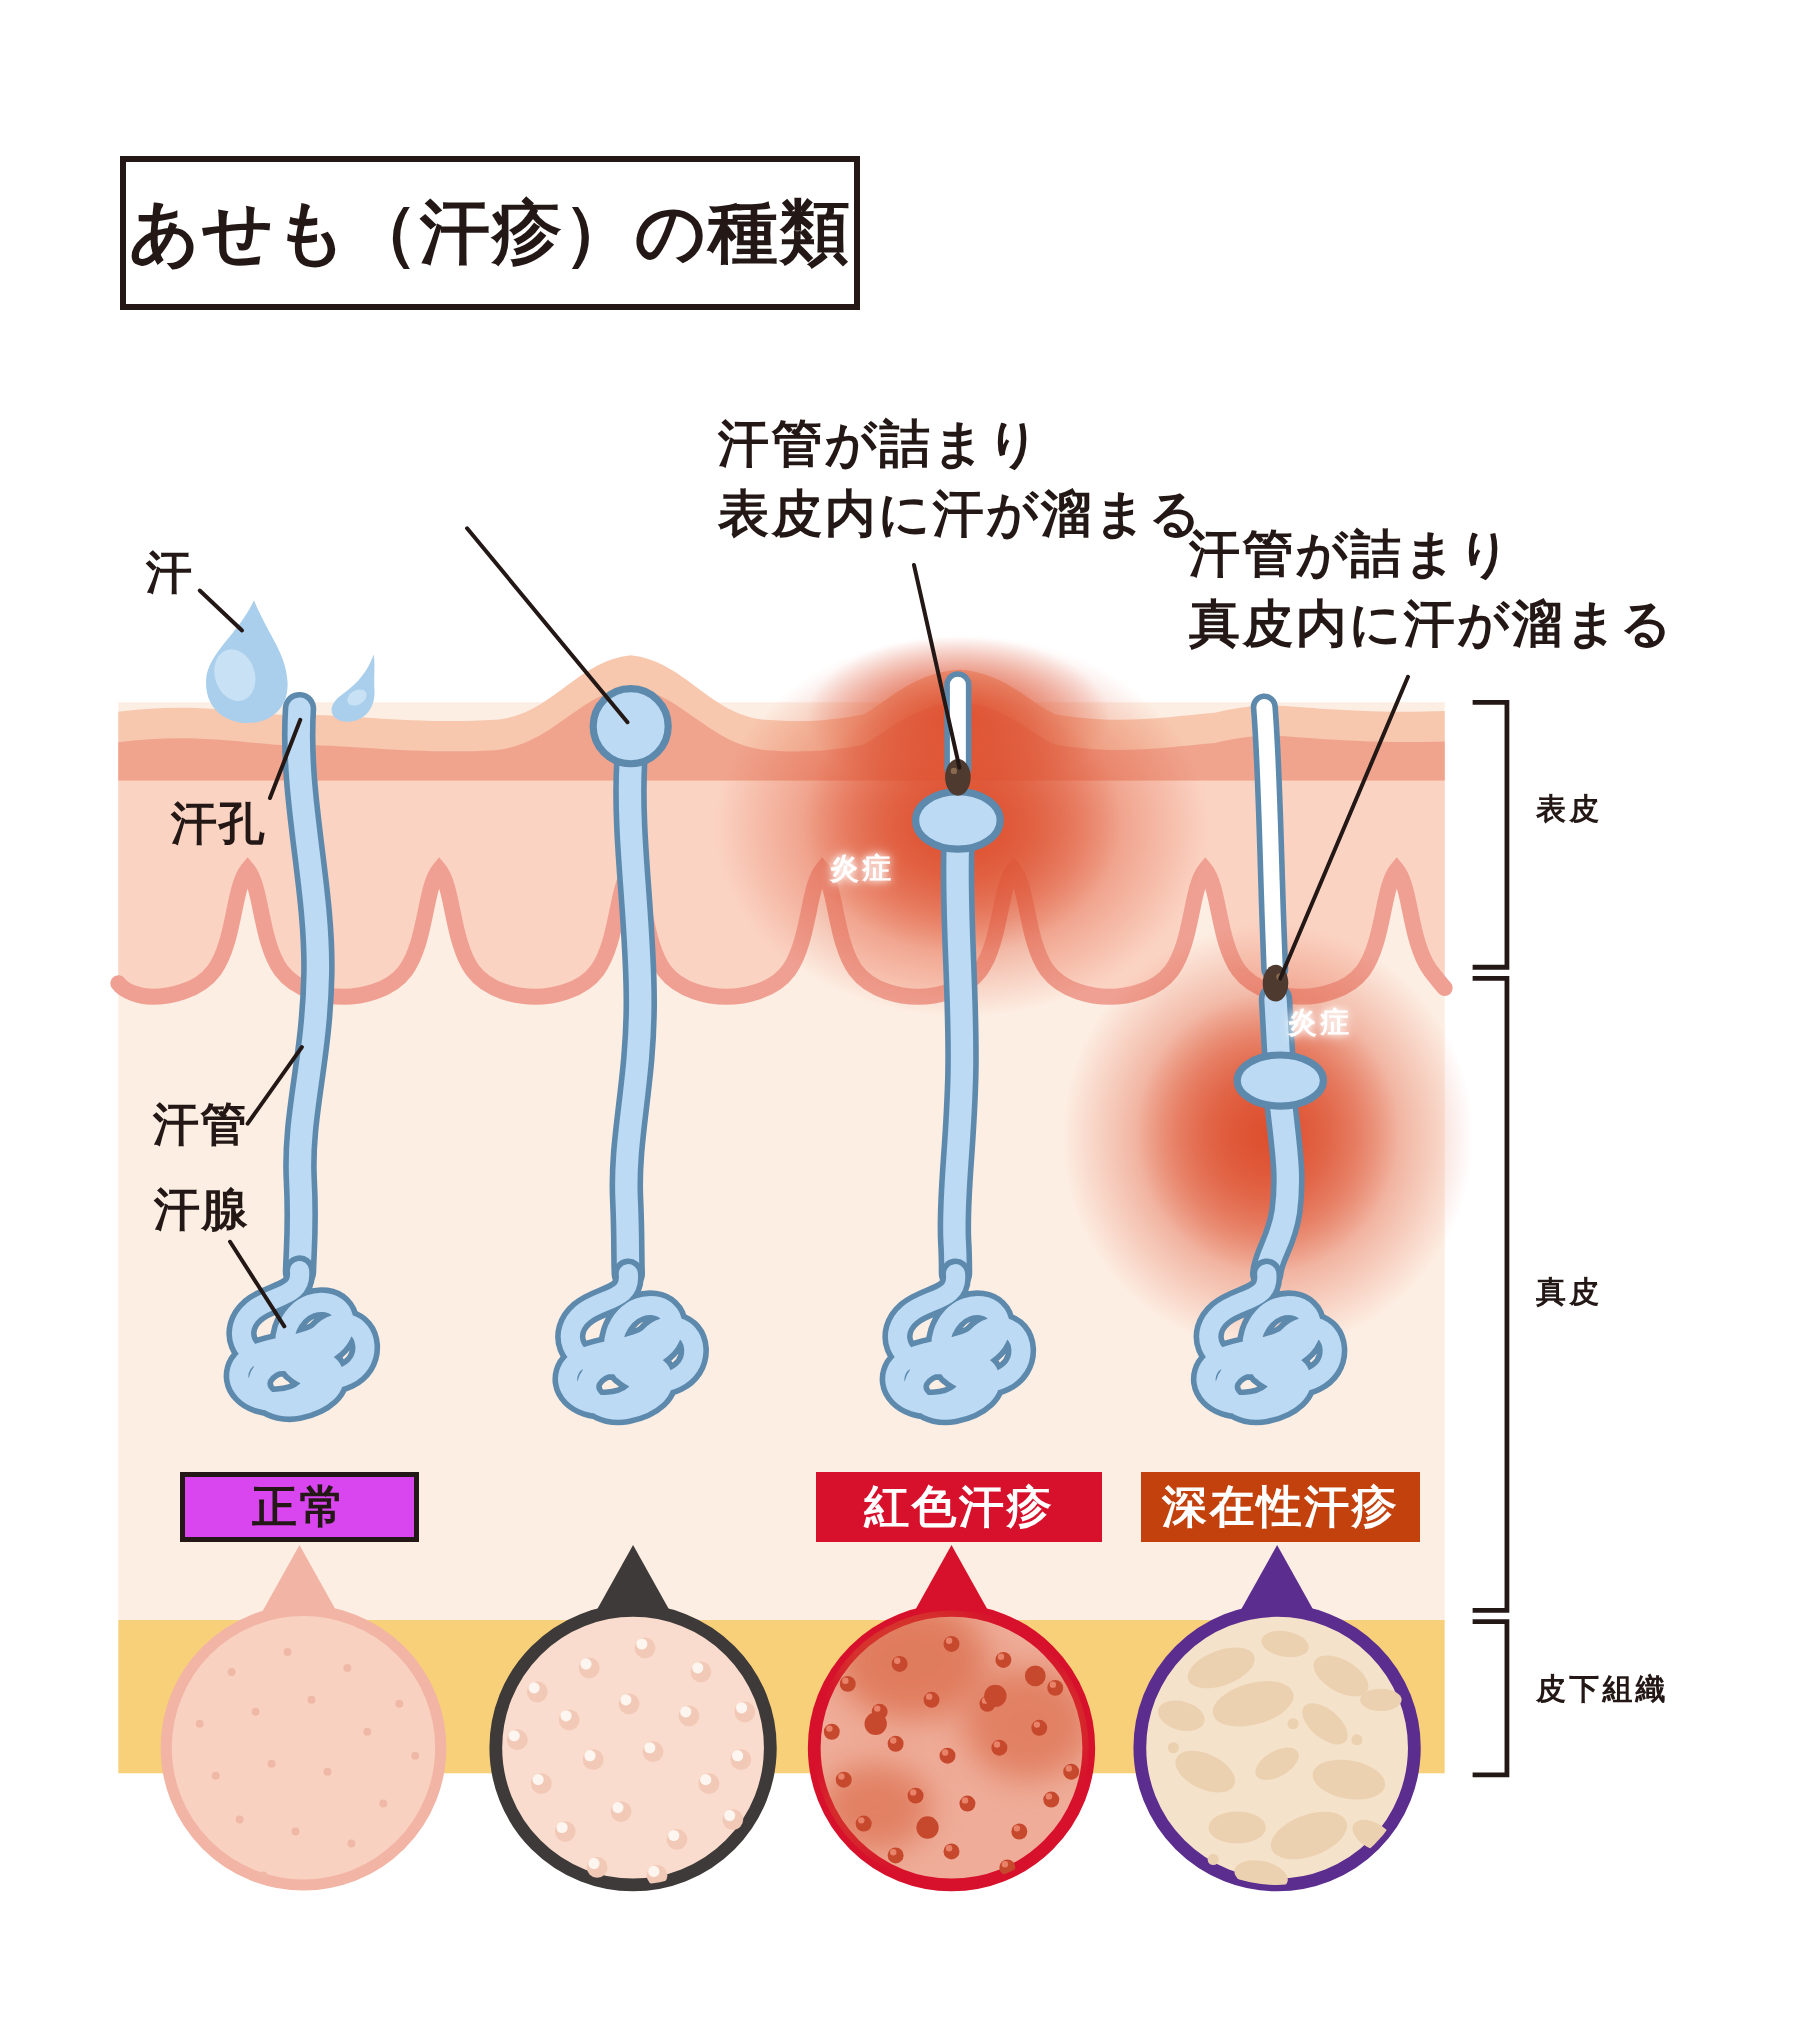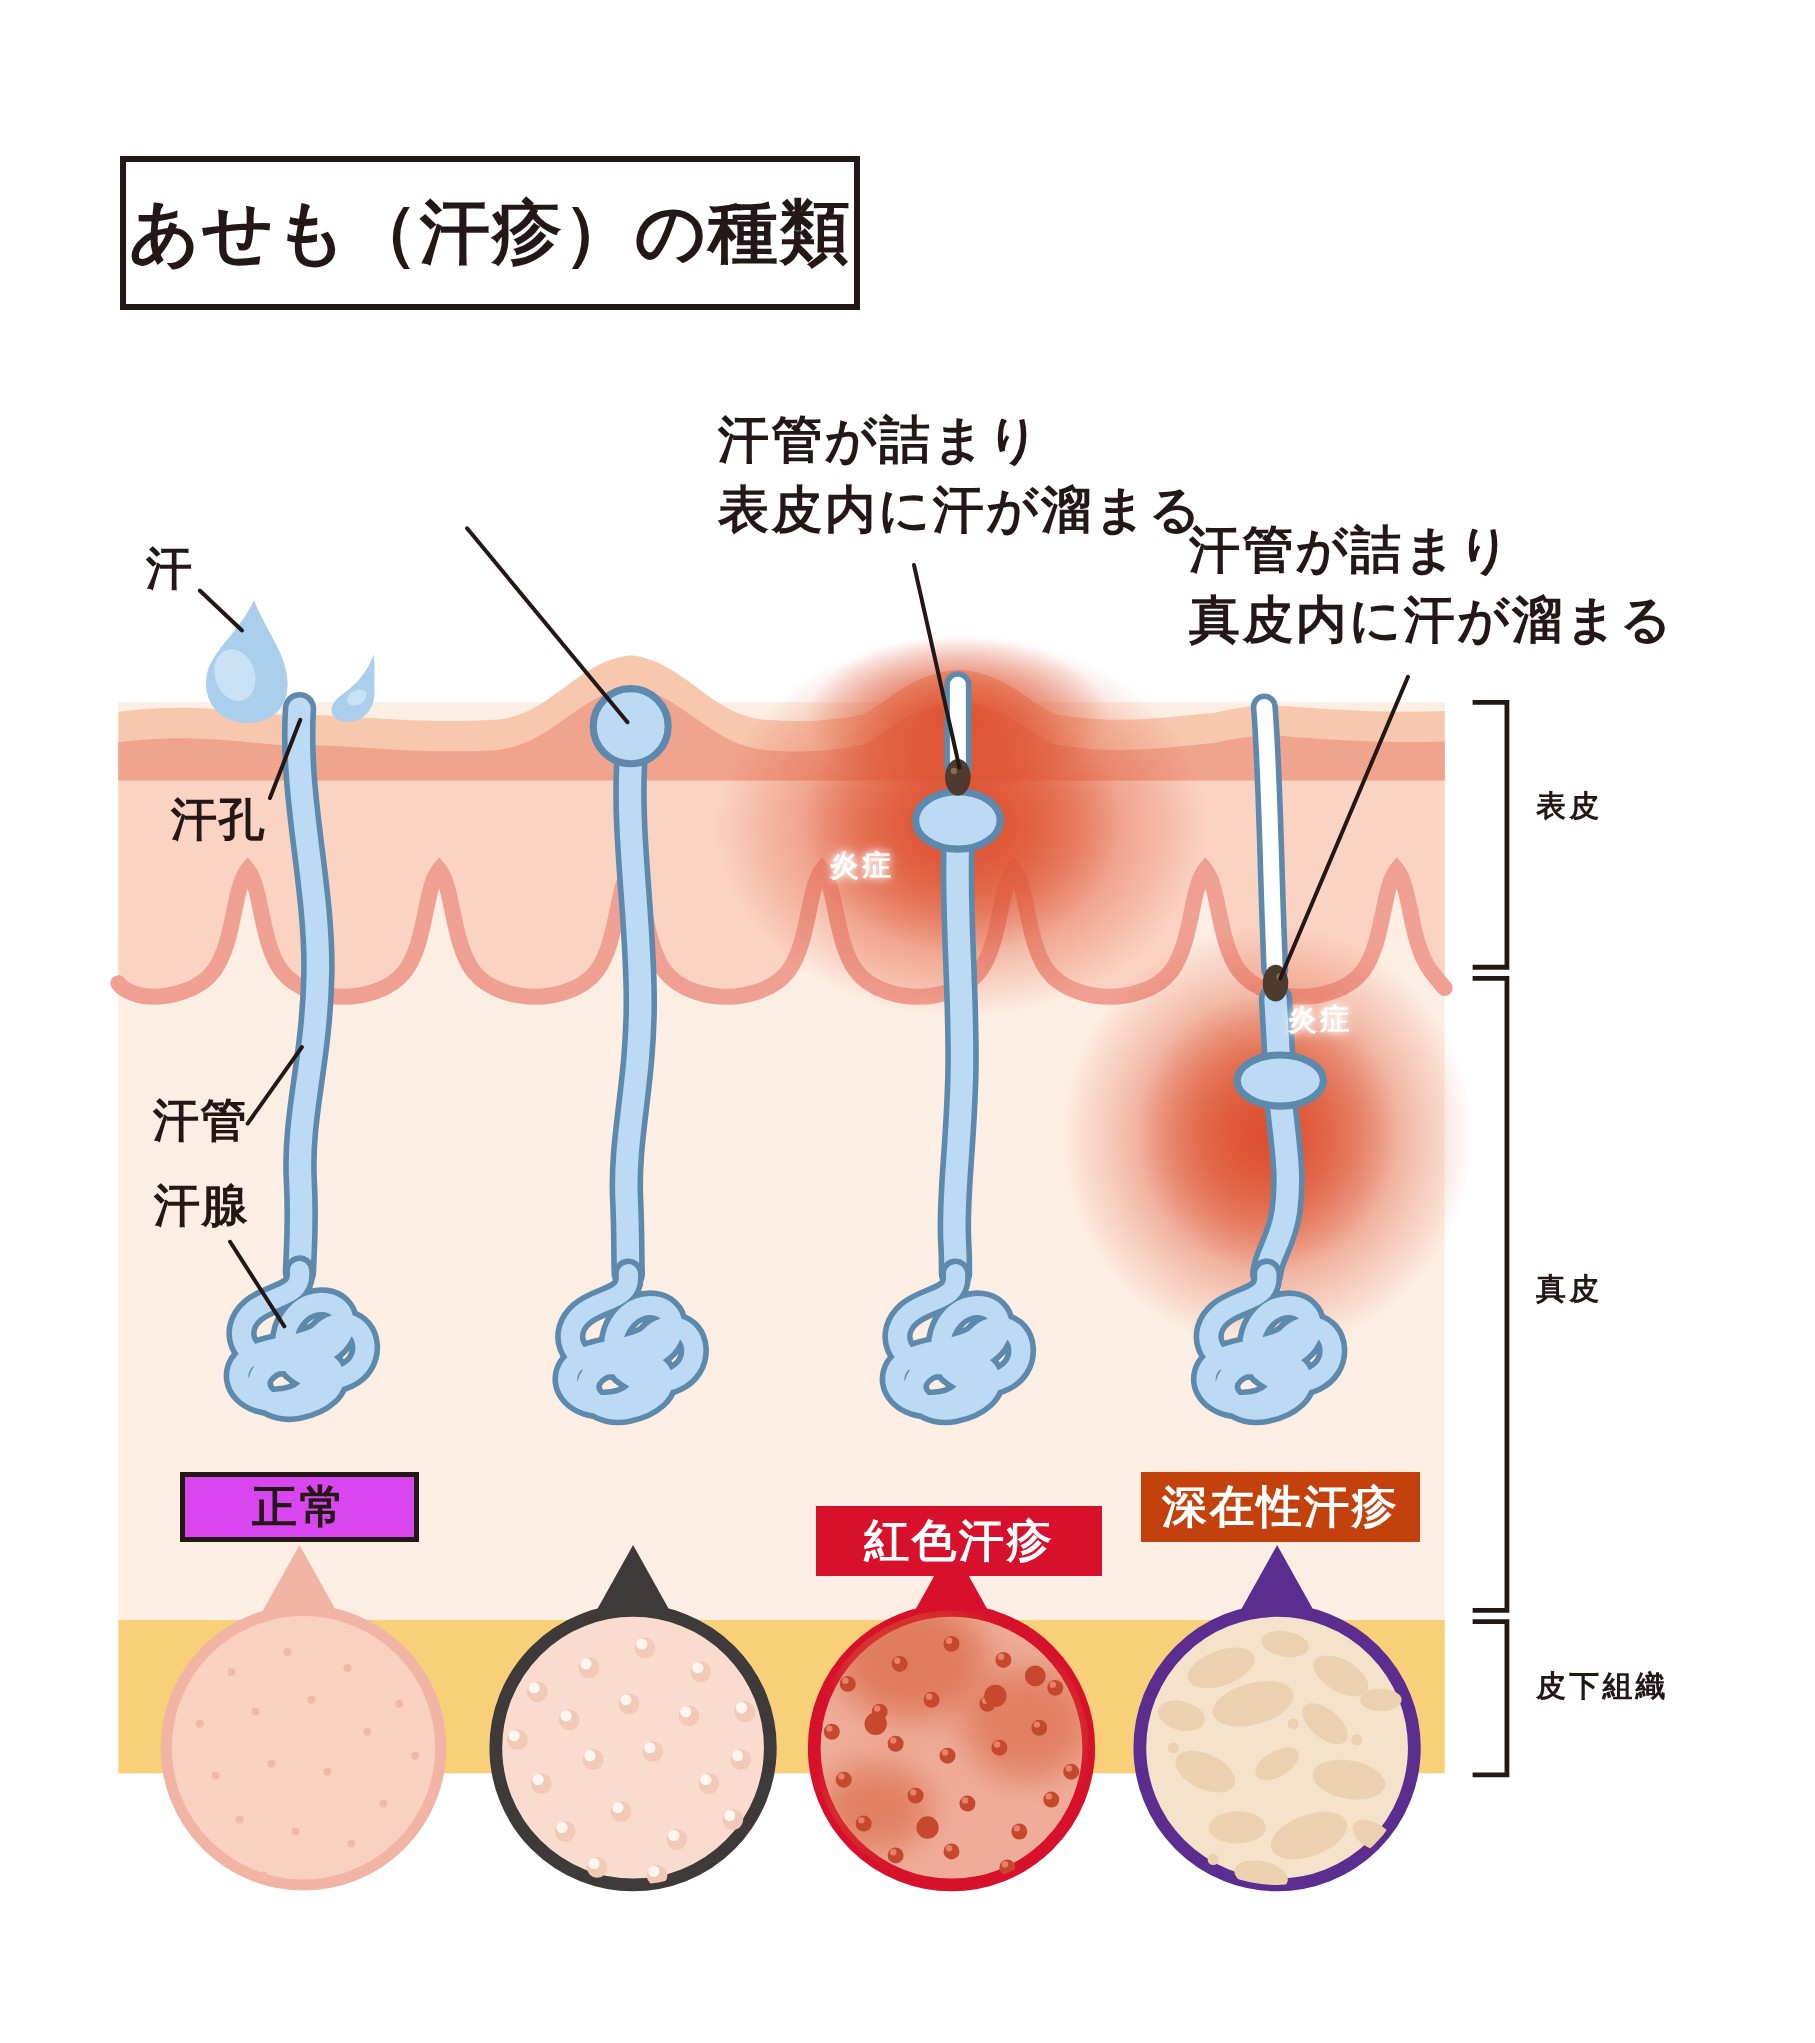--- a/index.html
+++ b/index.html
@@ -1,18 +1,18 @@
 <!DOCTYPE html>
 <html style="font-size:12.8px"><head>
 <meta charset="utf-8">
 <style>
   html,body{margin:0;padding:0;background:#ffffff;}
   #stage{
     position:relative;width:1816px;height:2043px;background:#ffffff;overflow:hidden;
-    font-family:Liberation Mono, monospace;color:#231815;border-radius:31px;
+    font-family:Liberation Serif, serif;color:#231815;border-radius:31px;
   }
   #diagram-svg{position:absolute;left:0;top:0;}
   .td{stroke:#5d89ad;stroke-width:38;fill:none;stroke-linecap:round;}
   .tl{stroke:#bcdaf3;stroke-width:24;fill:none;stroke-linecap:round;}
   .ductD{stroke:#5d89ad;stroke-width:42;fill:none;stroke-linecap:round;}
   .ductL{stroke:#bcdaf3;stroke-width:28;fill:none;stroke-linecap:round;}
   .emptyD{stroke:#5d89ad;stroke-width:34;fill:none;stroke-linecap:round;}
   .emptyL{stroke:#ffffff;stroke-width:20;fill:none;stroke-linecap:round;}
   .node{fill:#bcdaf3;stroke:#5d89ad;stroke-width:9;}
   .leader{stroke:#231815;stroke-width:5;fill:none;stroke-linecap:round;}
@@ -27,21 +27,21 @@
     position:absolute;left:120px;top:156px;width:728px;height:142px;
     border:6.4px solid #231815;background:#ffffff;display:flex;align-items:center;justify-content:center;
   }
   #title-box span{font-size:70px;font-weight:bold;letter-spacing:1.6px;}
   .typebox{
     position:absolute;top:1472px;height:70px;display:flex;align-items:center;justify-content:center;
     font-size:45px;font-weight:bold;letter-spacing:2.4px;box-sizing:border-box;
   }
   #box-normal{left:180px;width:239px;background:#d946ef;border:5.6px solid #231815;color:#231815;}
   #box-crystallina{left:488px;width:278px;background:#3e3a39;color:#ffffff;}
-  #box-rubra{left:816px;width:286px;background:#d7112c;color:#ffffff;margin-top:34px;}
+  #box-rubra{left:816px;width:286px;background:#d7112c;color:#ffffff;}
   #box-profunda{left:1141px;width:279px;background:#c2410c;color:#ffffff;}
 </style>
 </head>
 <body>
 
 <div id="stage">
 
 <svg id="diagram-svg" width="1816" height="2043" viewBox="0 0 2275 2560">
   <defs>
     <radialGradient id="inflame">

